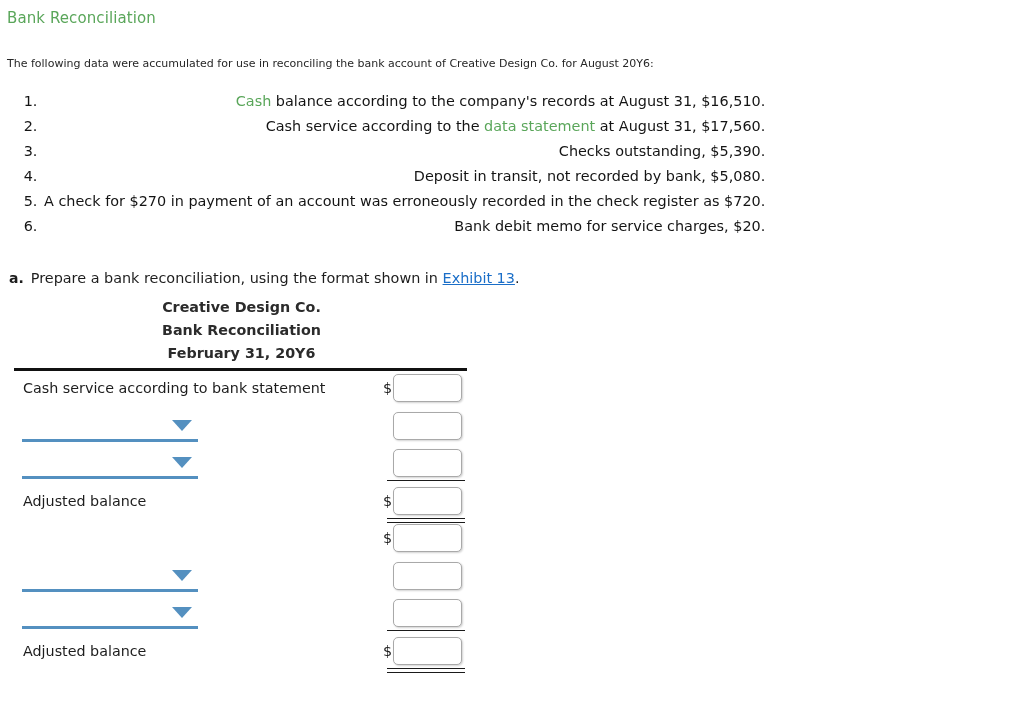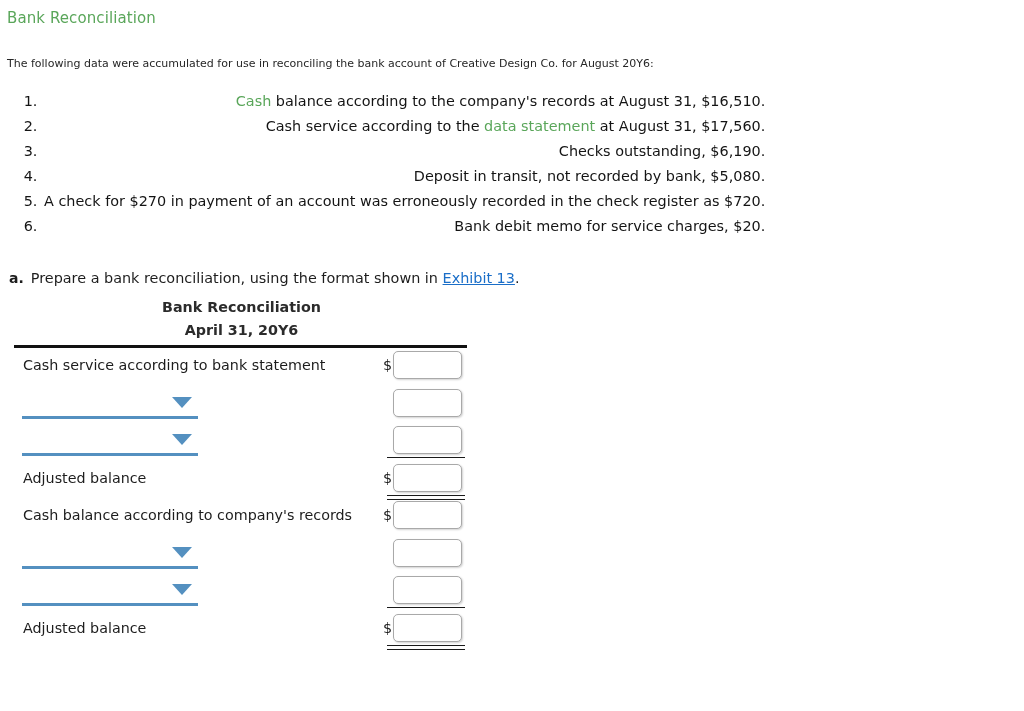--- a/index.html
+++ b/index.html
@@ -187,33 +187,34 @@
 </head>
 <body>
 
 <div class="q-title">Bank Reconciliation</div>
 
 <div class="intro">The following data were accumulated for use in reconciling the bank account of Creative Design Co. for August 20Y6:</div>
 
 <ol class="facts" id="facts-list">
     <li><span class="green">Cash</span><span> balance according to the company's records at August 31, $16,510.</span></li>
     <li><span>Cash service according to the </span><span class="green">data statement</span><span> at August 31, $17,560.</span></li>
-    <li><span>Checks outstanding, $6,190.</span></li>
+    <li><span>Checks outstanding, $5,390.</span></li>
     <li><span>Deposit in transit, not recorded by bank, $5,080.</span></li>
     <li><span>A check for $270 in payment of an account was erroneously recorded in the check register as $720.</span></li>
     <li><span>Bank debit memo for service charges, $20.</span></li>
   </ol>
 
 <div class="part-a">
   <span class="lbl">a.</span><span>Prepare a bank reconciliation, using the format shown in </span><a class="linkblue" href="#">Exhibit 13</a><span>.</span>
 </div>
 
 <div class="stmt">
+  <div class="stmt-head">Creative Design Co.</div>
   <div class="stmt-head">Bank Reconciliation</div>
-  <div class="stmt-head">April 31, 20Y6</div>
+  <div class="stmt-head">February 31, 20Y6</div>
   <div class="stmt-rule-top"></div>
   <div class="rows" id="stmt-rows">
       <div class="row">
         <div class="label">Cash service according to bank statement</div>
         <div class="amt">
           <span class="dollar">$</span>
           <input type="text" class="box" value="" style="">
         </div>
       </div>
       <div class="row">
@@ -233,21 +234,20 @@
       </div>
       <div class="row">
         <div class="label">Adjusted balance</div>
         <div class="amt">
           <span class="dollar">$</span>
           <input type="text" class="box" value="" style="">
         </div>
         <div class="amt-rule dbl" style="top: 34px;"></div>
       </div>
       <div class="row">
-        <div class="label">Cash balance according to company's records</div>
         <div class="amt">
           <span class="dollar">$</span>
           <input type="text" class="box" value="" style="">
         </div>
       </div>
       <div class="row">
         <div class="sel-wrap"><span></span><span class="caret"></span><span class="sel-line"></span></div>
         <div class="amt">
           <span class="dollar"></span>
           <input type="text" class="box" value="" style="">

